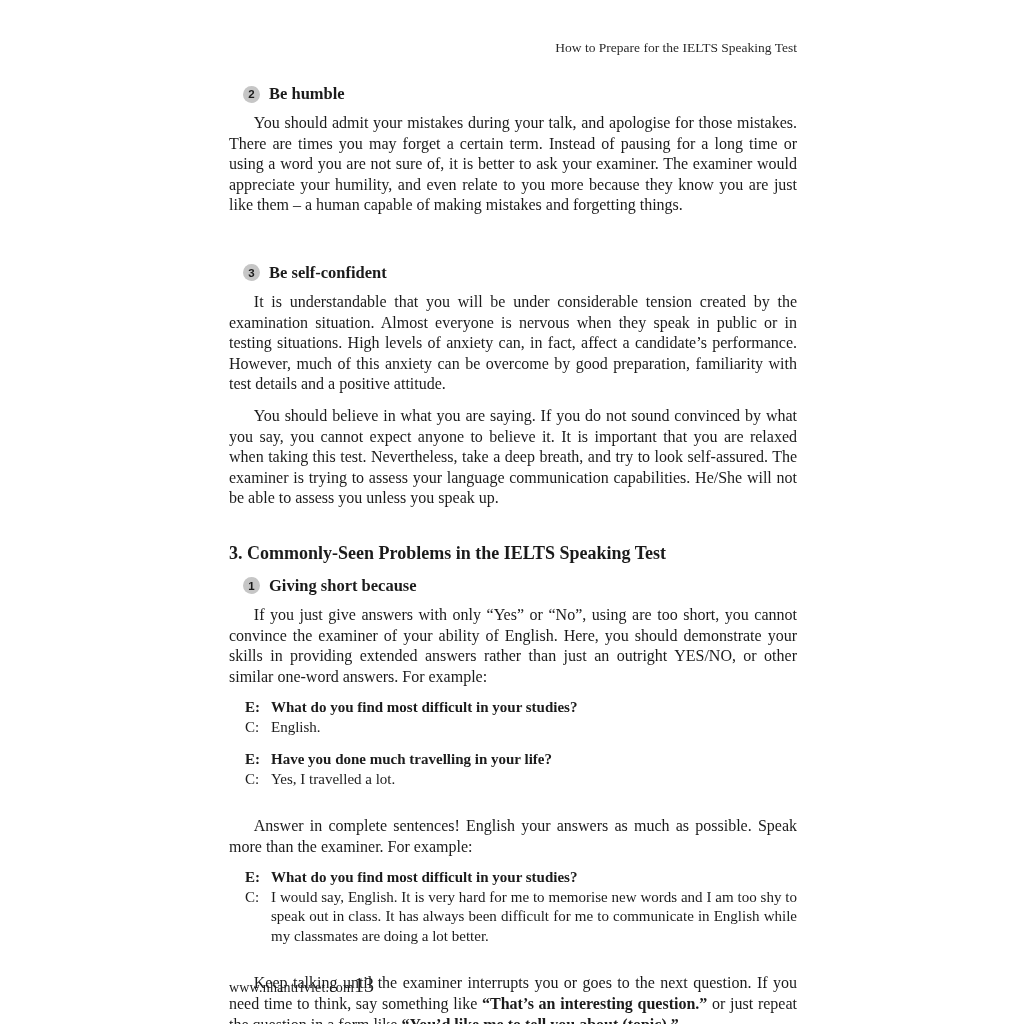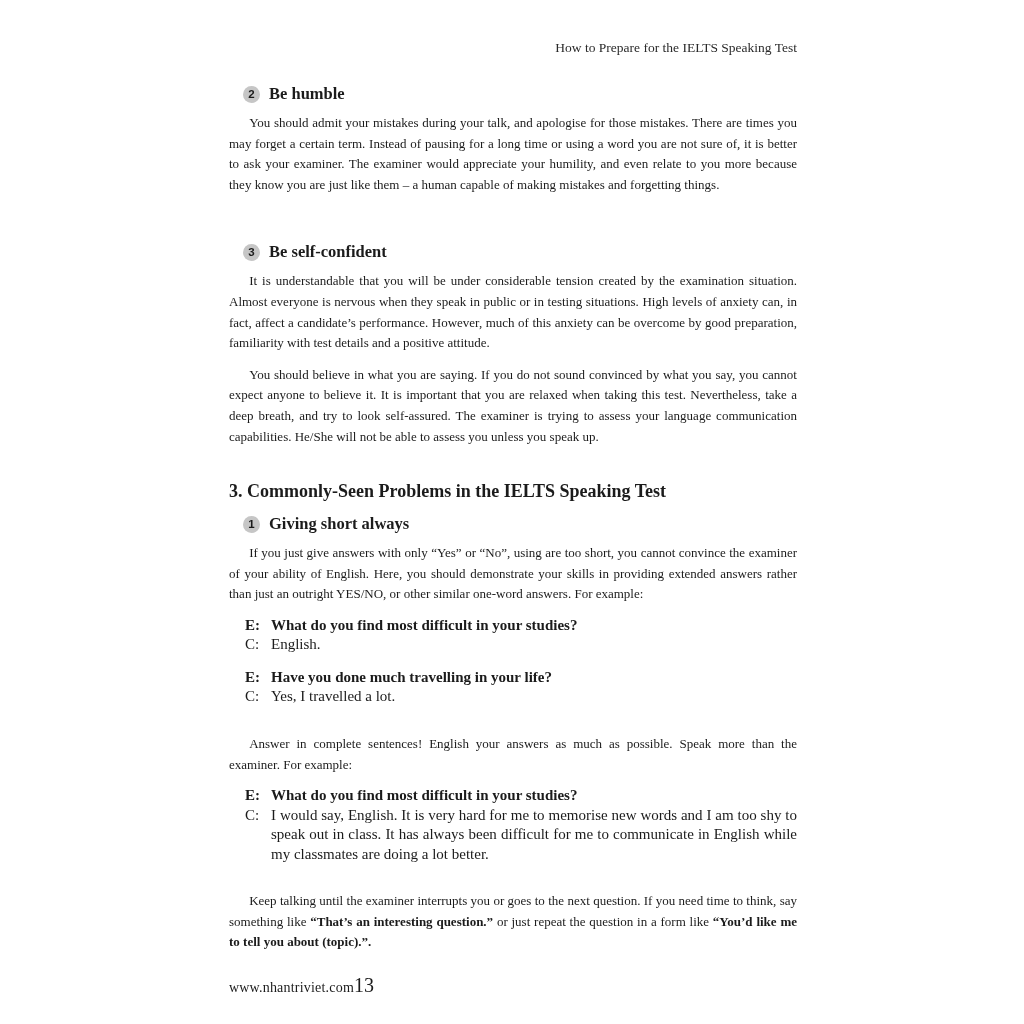--- a/index.html
+++ b/index.html
@@ -43,21 +43,21 @@
     border-radius:50%;
     background:#c6c6c6;
     color:#1b1b1b;
     font-size:11.5px;
     font-weight:bold;
     flex-shrink:0;
     font-family:"Liberation Sans", sans-serif;
   }
   p.body-para {
     margin:0 0 11px 0;
-    font-size:13px;
+    font-size:16px;
     line-height:20.6px;
     text-align:justify;
     text-indent:1.55em;
   }
   .gap-section { height:36px; }
   .gap-small { height:14px; }
   .main-heading {
     font-weight:bold;
     font-size:18px;
     margin:34px 0 12px 0;
@@ -112,21 +112,21 @@
       </div>
       <p class="body-para">It is understandable that you will be under considerable tension created by the examination situation. Almost everyone is nervous when they speak in public or in testing situations. High levels of anxiety can, in fact, affect a candidate’s performance. However, much of this anxiety can be overcome by good preparation, familiarity with test details and a positive attitude.</p>
       <p class="body-para">You should believe in what you are saying. If you do not sound convinced by what you say, you cannot expect anyone to believe it. It is important that you are relaxed when taking this test. Nevertheless, take a deep breath, and try to look self-assured. The examiner is trying to assess your language communication capabilities. He/She will not be able to assess you unless you speak up.</p>
     </div>
 
     <div class="main-heading">3. Commonly-Seen Problems in the IELTS Speaking Test</div>
 
     <div>
       <div class="section-heading">
         <span class="circle-num">1</span>
-        <span>Giving short always</span>
+        <span>Giving short because</span>
       </div>
 
       <p class="body-para">If you just give answers with only “Yes” or “No”, using are too short, you cannot convince the examiner of your ability of English. Here, you should demonstrate your skills in providing extended answers rather than just an outright YES/NO, or other similar one-word answers. For example:</p>
 
       <div class="dialogue">
         <div class="d-row examiner">
           <span class="d-label">E:</span>
           <span class="d-text">What do you find most difficult in your studies?</span>
         </div>
         <div class="d-row candidate">

